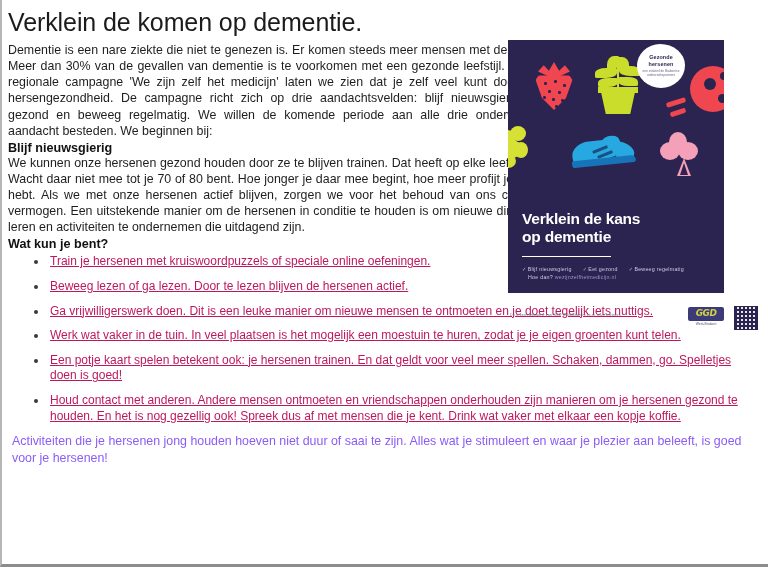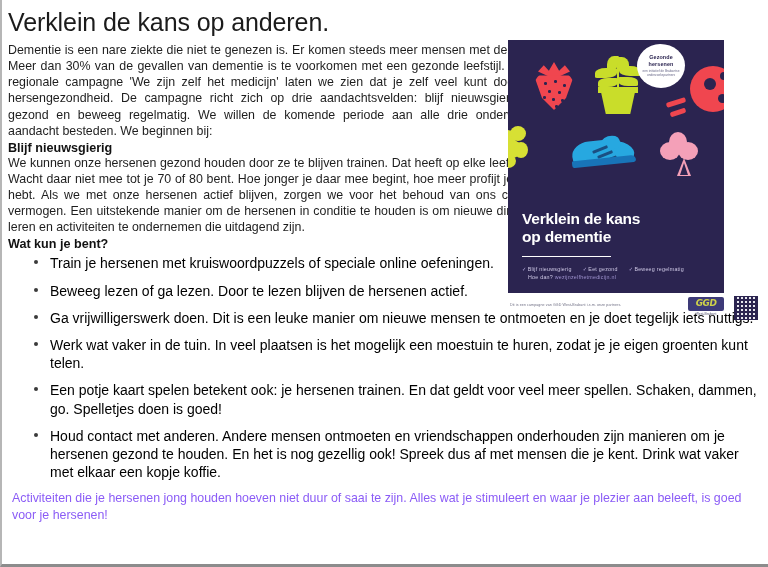--- a/index.html
+++ b/index.html
@@ -60,23 +60,24 @@
   ul.actions {
     list-style: none;
     margin: 3px 0 4px 0;
     padding: 0;
     width: 752px;
   }
   ul.actions li {
     position: relative;
     padding-left: 42px;
     margin-bottom: 9px;
-    font-size: 14px;
+    font-size: 12px;
     line-height: 1.30;
-    color: #000000;
+    color: #be185d;
+    text-decoration: underline;
   }
   ul.actions li .bullet {
     position: absolute;
     left: 26px;
     top: 6px;
     width: 4px;
     height: 4px;
     border-radius: 50%;
     background: #3a3a3a;
   }
@@ -220,21 +221,21 @@
     white-space: nowrap;
   }
   .chk { color: #b9aee0; margin-right: 1px; }
   .poster-checks .row2 { padding-left: 6px; }
   .poster-checks .row2 .site { color: #9f93cf; }
   .chk-item { margin-right: 11px; }
 
   .poster-foot {
     position: relative;
     height: 34px;
-    margin-top: 2px;
+    margin-top: 12px;
   }
   .foot-note {
     position: absolute; left: 2px; top: 8px;
     font-size: 3.6px;
     color: #6f6f84;
     letter-spacing: 0.1px;
   }
   .logo-ggd {
     position: absolute; right: 36px; top: 2px;
     width: 36px; height: 22px;
@@ -264,21 +265,21 @@
     background-color: #e7e7ee;
     border: 1px solid #2b2450;
   }
 </style>
 </head>
 <body>
 
 <div class="page">
   <div class="content">
 
-    <h1 class="title">Verklein de kans op anderen.</h1>
+    <h1 class="title">Verklein de komen op dementie.</h1>
 
     <div class="body-col">
       <p class="para">Dementie is een nare ziekte die niet te genezen is. Er komen steeds meer mensen met dementie. Meer dan 30% van de gevallen van dementie is te voorkomen met een gezonde leefstijl. Met de regionale campagne 'We zijn zelf het medicijn' laten we zien dat je zelf veel kunt doen aan hersengezondheid. De campagne richt zich op drie aandachtsvelden: blijf nieuwsgierig, eet gezond en beweeg regelmatig. We willen de komende periode aan alle drie onderwerpen aandacht besteden. We beginnen bij:</p>
       <h2 class="sub">Blijf nieuwsgierig</h2>
       <p class="para">We kunnen onze hersenen gezond houden door ze te blijven trainen. Dat heeft op elke leeftijd zin! Wacht daar niet mee tot je 70 of 80 bent. Hoe jonger je daar mee begint, hoe meer profijt je ervan hebt. Als we met onze hersenen actief blijven, zorgen we voor het behoud van ons cognitief vermogen. Een uitstekende manier om de hersenen in conditie te houden is om nieuwe dingen te leren en activiteiten te ondernemen die uitdagend zijn.</p>
     </div>
 
     <h2 class="sub full-width">Wat kun je bent?</h2>
 
     <ul class="actions">

